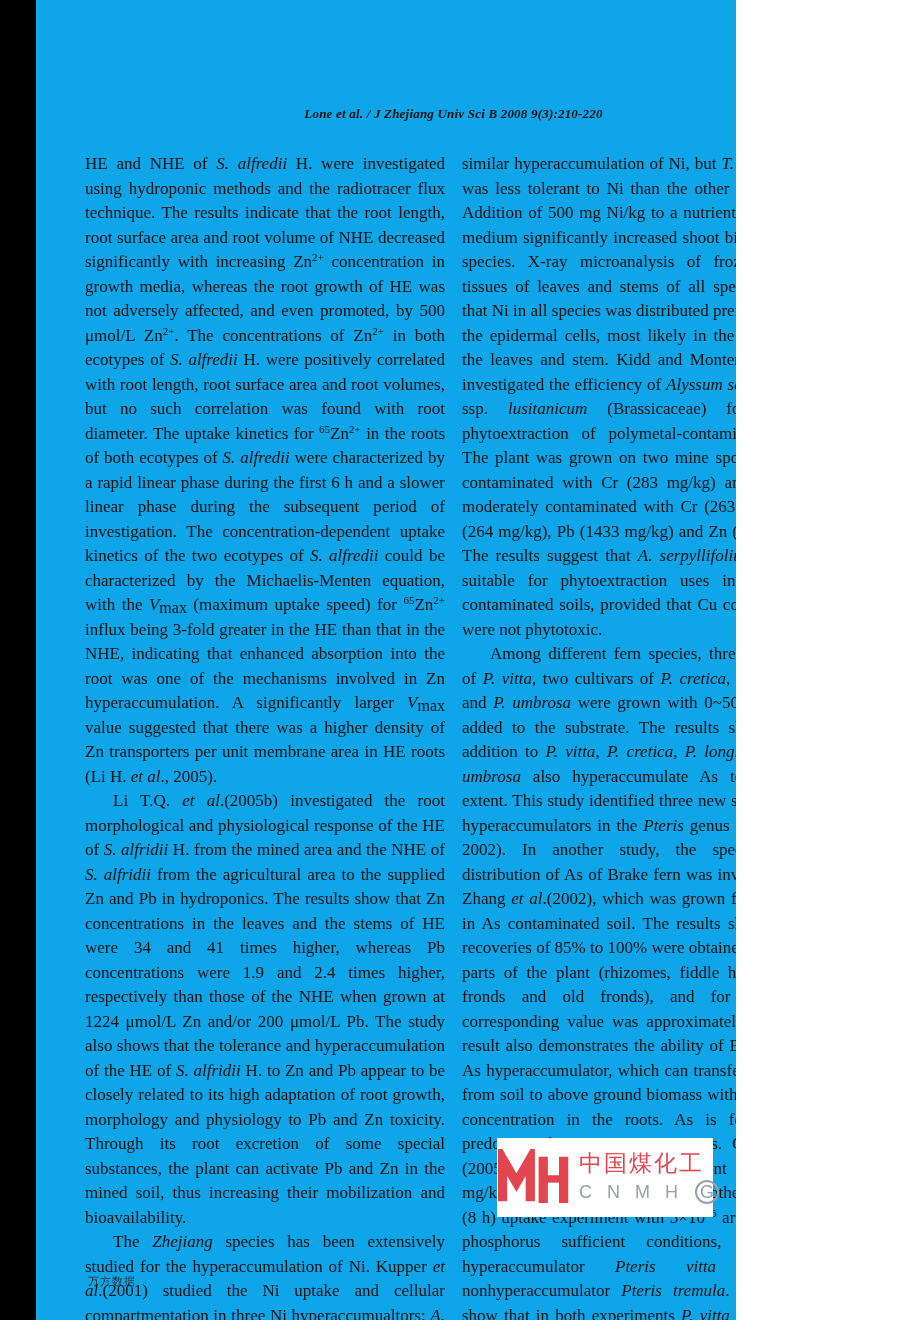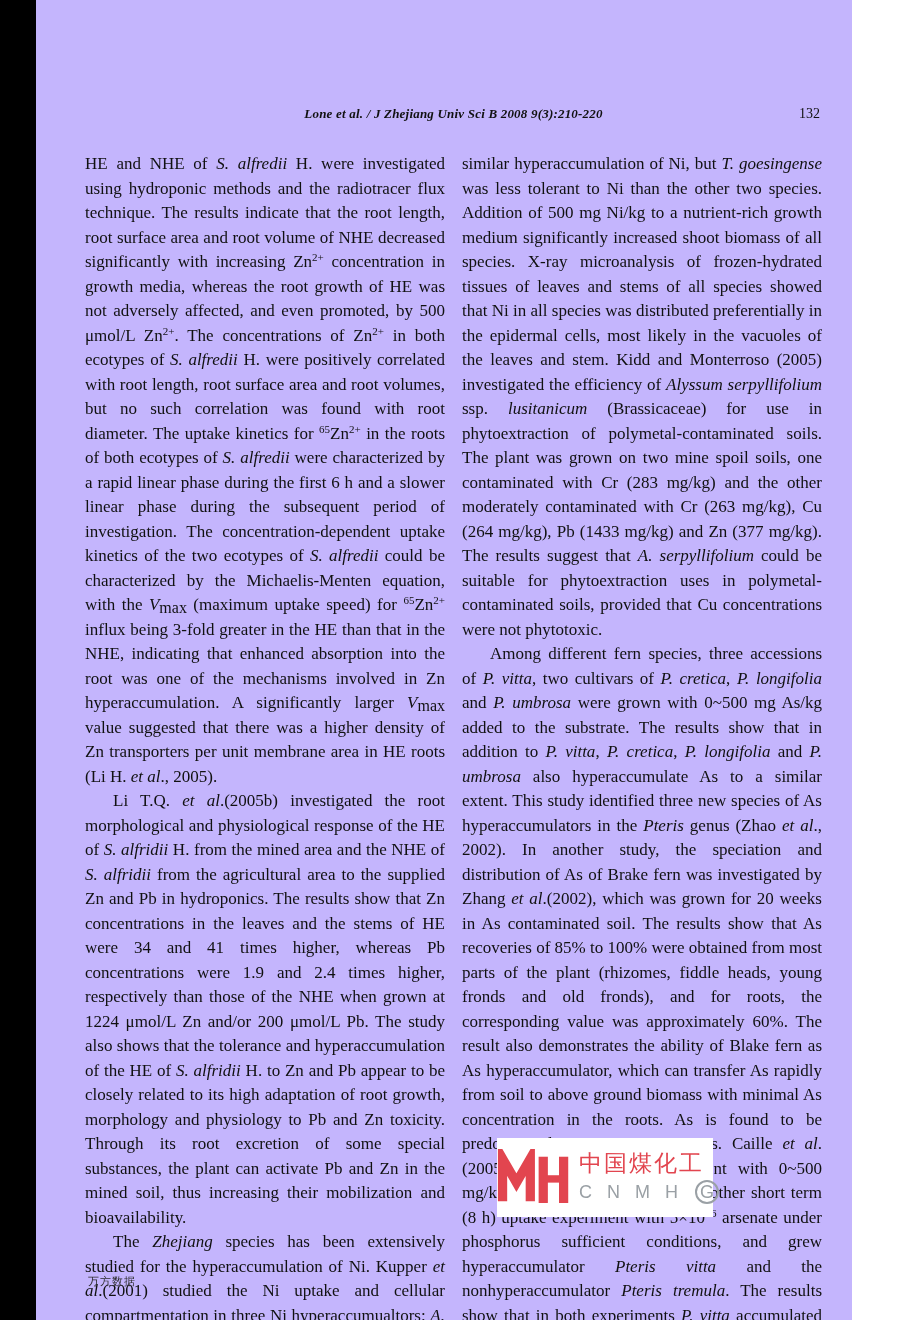--- a/index.html
+++ b/index.html
@@ -1,20 +1,20 @@
 <!DOCTYPE html>
 <html><head>
 <meta charset="utf-8">
 <style>
   html, body { margin: 0; padding: 0; background: #ffffff; }
   .page {
     position: relative;
-    width: 852px;
+    width: 736px;
     height: 1320px;
-    background: #c4b5fd;
+    background: #0ea5e9;
     overflow: hidden;
     font-family: "Liberation Serif", serif;
     color: #111;
   }
   .scan-bar {
     position: absolute;
     left: 0; top: 0;
     width: 36px; height: 1320px;
     background: #000;
   }

